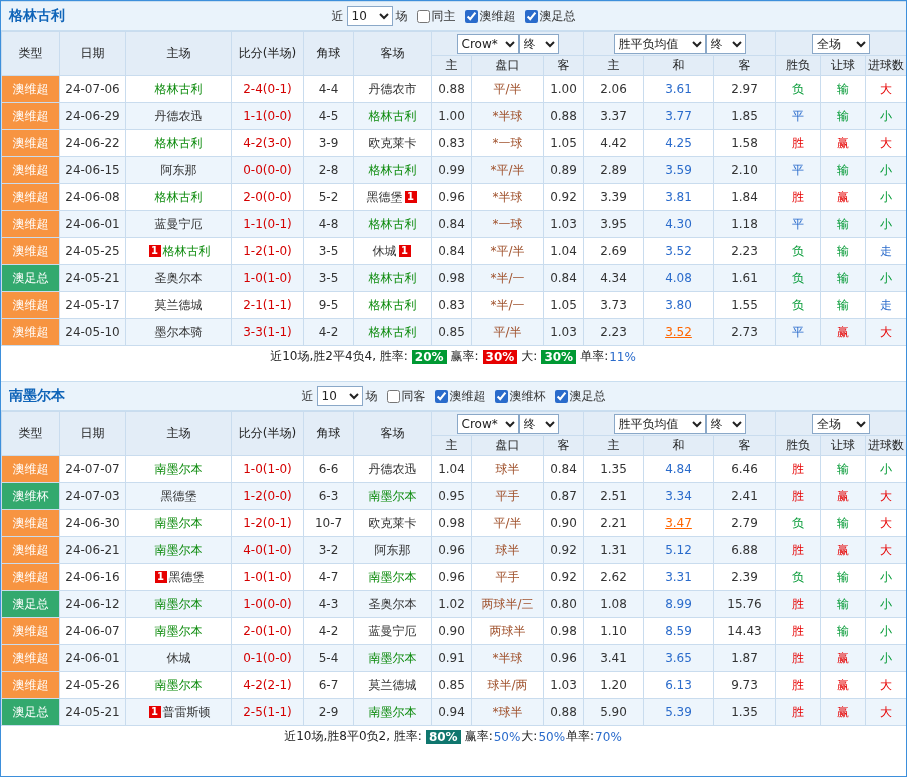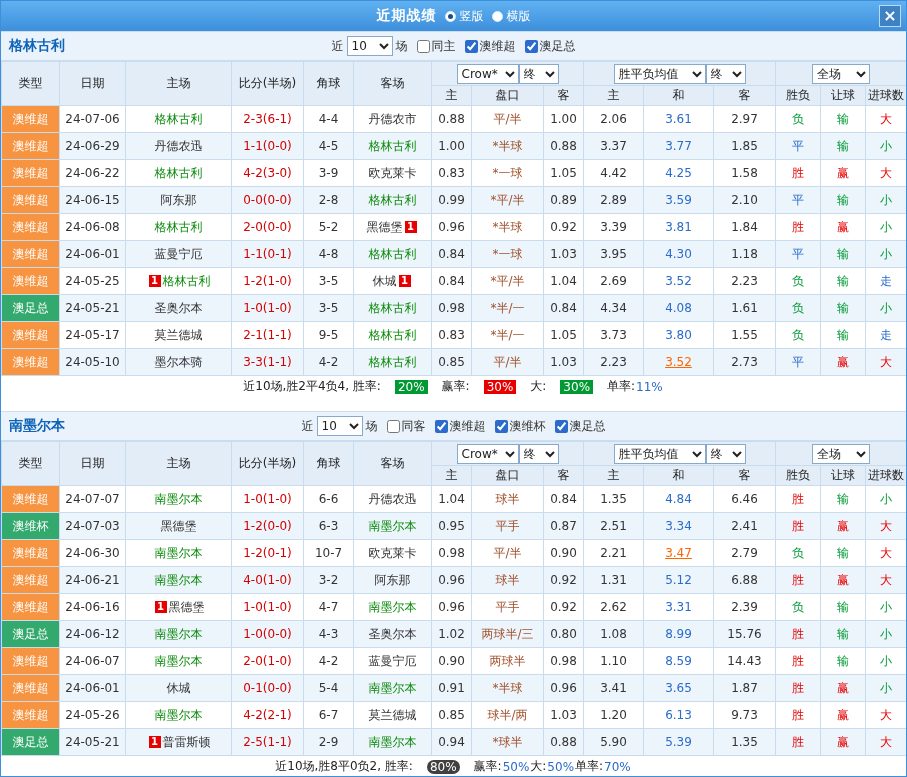--- a/index.html
+++ b/index.html
@@ -38,44 +38,30 @@
   .focus{color:#0b8a0b}
   td.score{color:#d40000}
   td.hcap{color:#a0522d}
   td.avgd{color:#2a6bcb}
   td.hl{color:#ff6600;text-decoration:underline}
   .badge1{display:inline-block;width:12px;height:12px;line-height:12px;background:#e60000;color:#fff;
     font-size:10px;text-align:center;vertical-align:middle;margin:0 2px;font-weight:bold}
 
   
   .tfoot{flex:0 0 21px;display:flex;align-items:center;justify-content:center;font-size:12px;color:#222;background:#fff}
-  .pctbadge{color:#fff;padding:0 3px;margin:0 14px;font-weight:normal}
+  .pctbadge{color:#fff;padding:0 3px;margin:0 4px;font-weight:bold}
   .pctplain{color:#2a6bcb;margin:0 1px}
   .gap{flex:0 0 14px;background:#fff}
   #sections{flex:1;display:flex;flex-direction:column;overflow:hidden}
   #sections table{flex:0 0 auto}
 </style>
 </head>
 <body>
 
 <div id="app">
-  <div class="titlebar">
-    <div class="titlegroup">
-      <span class="title">近期战绩</span>
-      <label class="radio">
-        <span class="rdot checked"></span>
-        <span>竖版</span>
-      </label>
-      <label class="radio">
-        <span class="rdot"></span>
-        <span>横版</span>
-      </label>
-    </div>
-    <div class="close">×</div>
-  </div>
   <div id="sections">
       <div class="secbar">
         <span class="team">格林古利</span>
         <div class="filters">
           <span>近</span>
           <select style="width: 46px;"><option>10</option></select>
           <span>场</span>
           <label class="ck">
             <input type="checkbox" style="">
             <span>同主</span>
@@ -130,21 +116,21 @@
             <th>胜负</th>
             <th>让球</th>
             <th>进球数</th>
           </tr>
         </thead>
         <tbody>
           <tr>
             <td class="type" style="background: rgb(247, 148, 65);">澳维超</td>
             <td>24-07-06</td>
             <td><span class="focus">格林古利</span></td>
-            <td class="score">2-3(6-1)</td>
+            <td class="score">2-4(0-1)</td>
             <td>4-4</td>
             <td><span>丹德农市</span></td>
             <td>0.88</td>
             <td class="hcap">平/半</td>
             <td>1.00</td>
             <td>2.06</td>
             <td class="avgd">3.61</td>
             <td>2.97</td>
             <td style="color: rgb(0, 153, 51);">负</td>
             <td style="color: rgb(0, 153, 51);">输</td>
@@ -550,21 +536,21 @@
             <td class="avgd">5.39</td>
             <td>1.35</td>
             <td style="color: rgb(230, 0, 0);">胜</td>
             <td style="color: rgb(230, 0, 0);">赢</td>
             <td style="color: rgb(230, 0, 0);">大</td>
           </tr>
         </tbody>
       </table>
       <div class="tfoot">
         <span>近10场,胜8平0负2, 胜率: </span>
-        <span class="pctbadge" style="background: #404040; border-radius: 7px;">80%</span>
+        <span class="pctbadge" style="background: #0f766e;">80%</span>
         <span> 赢率:</span>
         <span class="pctplain">50%</span>
         <span> 大:</span>
         <span class="pctplain">50%</span>
         <span> 单率:</span>
         <span class="pctplain">70%</span>
       </div>
     </div>
 </div>
 

